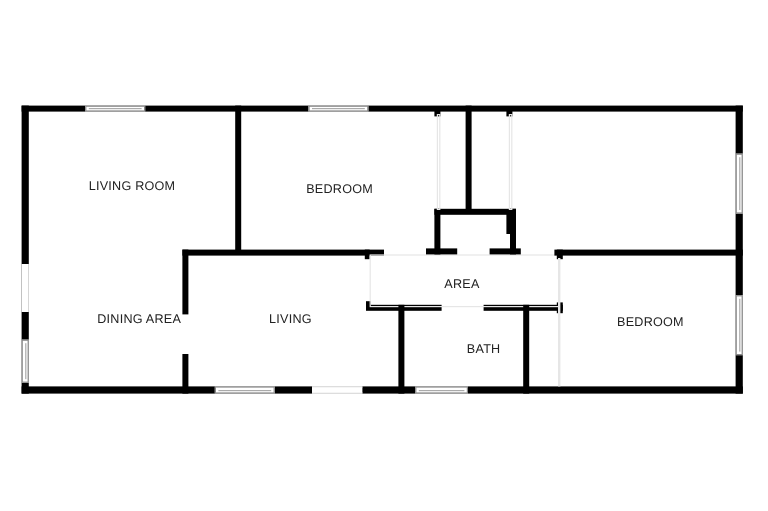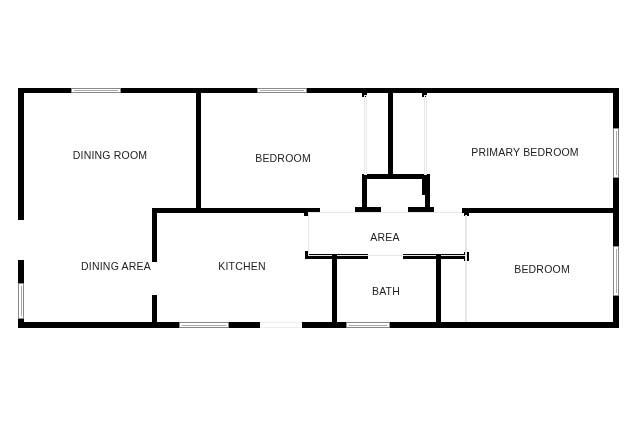--- a/index.html
+++ b/index.html
@@ -60,21 +60,20 @@
   <div class="ghost" style="left:364px;top:95px;width:3px;height:80px;"></div>
   <div class="ghost" style="left:424px;top:95px;width:3px;height:80px;"></div>
   <div class="wall" style="left:355px;top:207px;width:26px;height:5px;"></div>
   <div class="wall" style="left:408px;top:207px;width:26px;height:5px;"></div>
   <div class="wall" style="left:422px;top:175px;width:5px;height:20px;"></div>
 
   <div class="wall" style="left:462px;top:208px;width:157px;height:5px;"></div>
   <div class="wall" style="left:464px;top:208px;width:5px;height:8px;"></div>
   <div class="ghost" style="left:465px;top:215px;width:2px;height:107px;"></div>
 
-  <div class="label" style="left:110px;top:155px;">DINING ROOM</div>
+  <div class="label" style="left:110px;top:155px;">LIVING ROOM</div>
   <div class="label" style="left:88px;top:266px;margin-left:28px;">DINING AREA</div>
   <div class="label" style="left:283px;top:158px;">BEDROOM</div>
-  <div class="label" style="left:525px;top:152px;">PRIMARY BEDROOM</div>
-  <div class="label" style="left:242px;top:266px;">KITCHEN</div>
+  <div class="label" style="left:242px;top:266px;">LIVING</div>
   <div class="label" style="left:385px;top:237px;">AREA</div>
-  <div class="label" style="left:386px;top:291px;">BATH</div>
+  <div class="label" style="left:403px;top:291px;">BATH</div>
   <div class="label" style="left:542px;top:269px;">BEDROOM</div>
 </div>
 
 </body></html>

